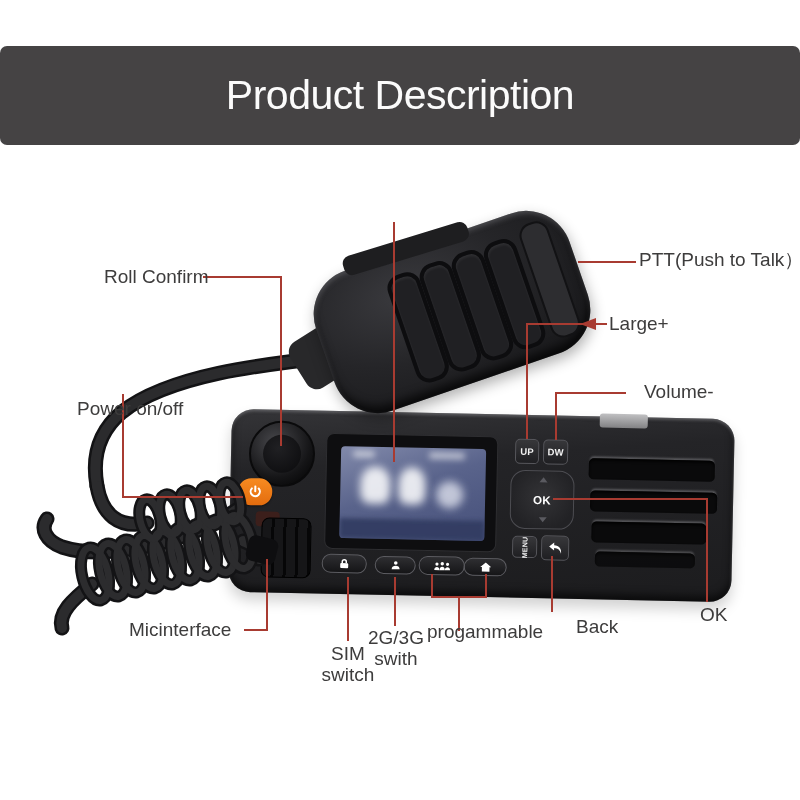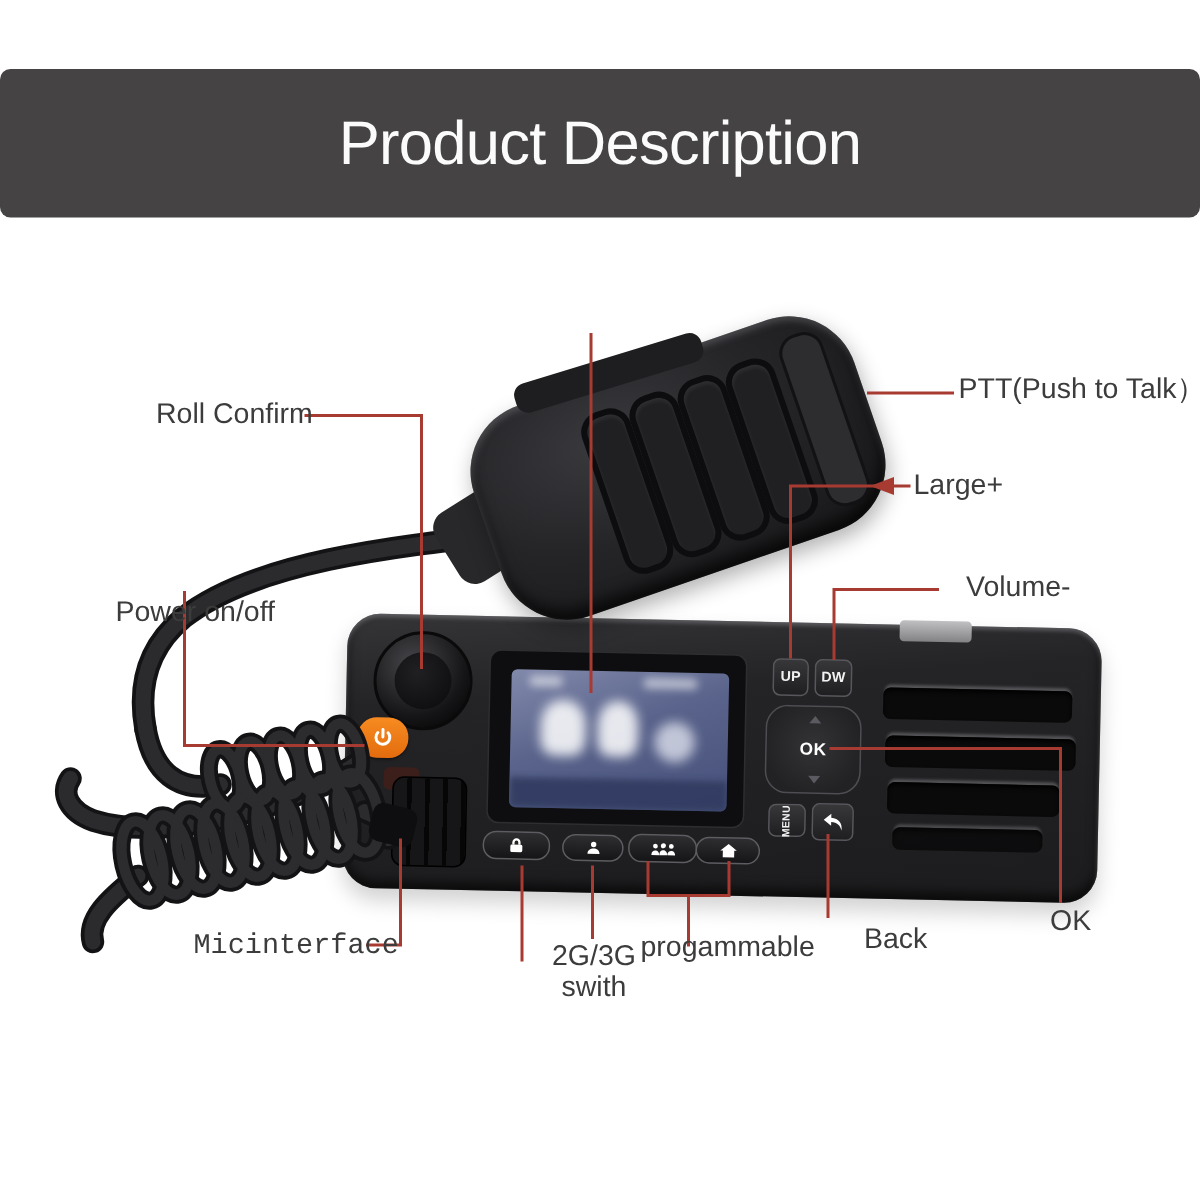--- a/index.html
+++ b/index.html
@@ -262,21 +262,25 @@
     </g>
     <polygon points="580,324 596,318 596,330" fill="#a83b31"></polygon>
   </svg>
 
   <div class="label" style="left:104px;top:267px;">Roll Confirm</div>
   <div class="label" style="left:77px;top:355px;margin-top:44px;">Power on/off</div>
   <div class="label" style="left:639px;top:250px;">PTT(Push to Talk）</div>
   <div class="label" style="left:609px;top:314px;">Large+</div>
   <div class="label" style="left:644px;top:382px;">Volume-</div>
   <div class="label" style="left:700px;top:605px;">OK</div>
-  <div class="label" style="left:129px;top:620px;font-family:Liberation Mono, monospace;">Micinterface</div>
+  <div class="label" style="left:129px;top:620px;">Micinterface</div>
+  <div class="label center" style="left:314px;top:644px;width:68px;">
+    <span>SIM</span>
+    <span>switch</span>
+  </div>
   <div class="label center" style="left:364px;top:628px;width:64px;">
     <span>2G/3G</span>
     <span>swith</span>
   </div>
   <div class="label" style="left:427px;top:622px;">progammable</div>
   <div class="label" style="left:536px;top:617px;margin-left:40px;">Back</div>
 
 </div>
 
 </body></html>

